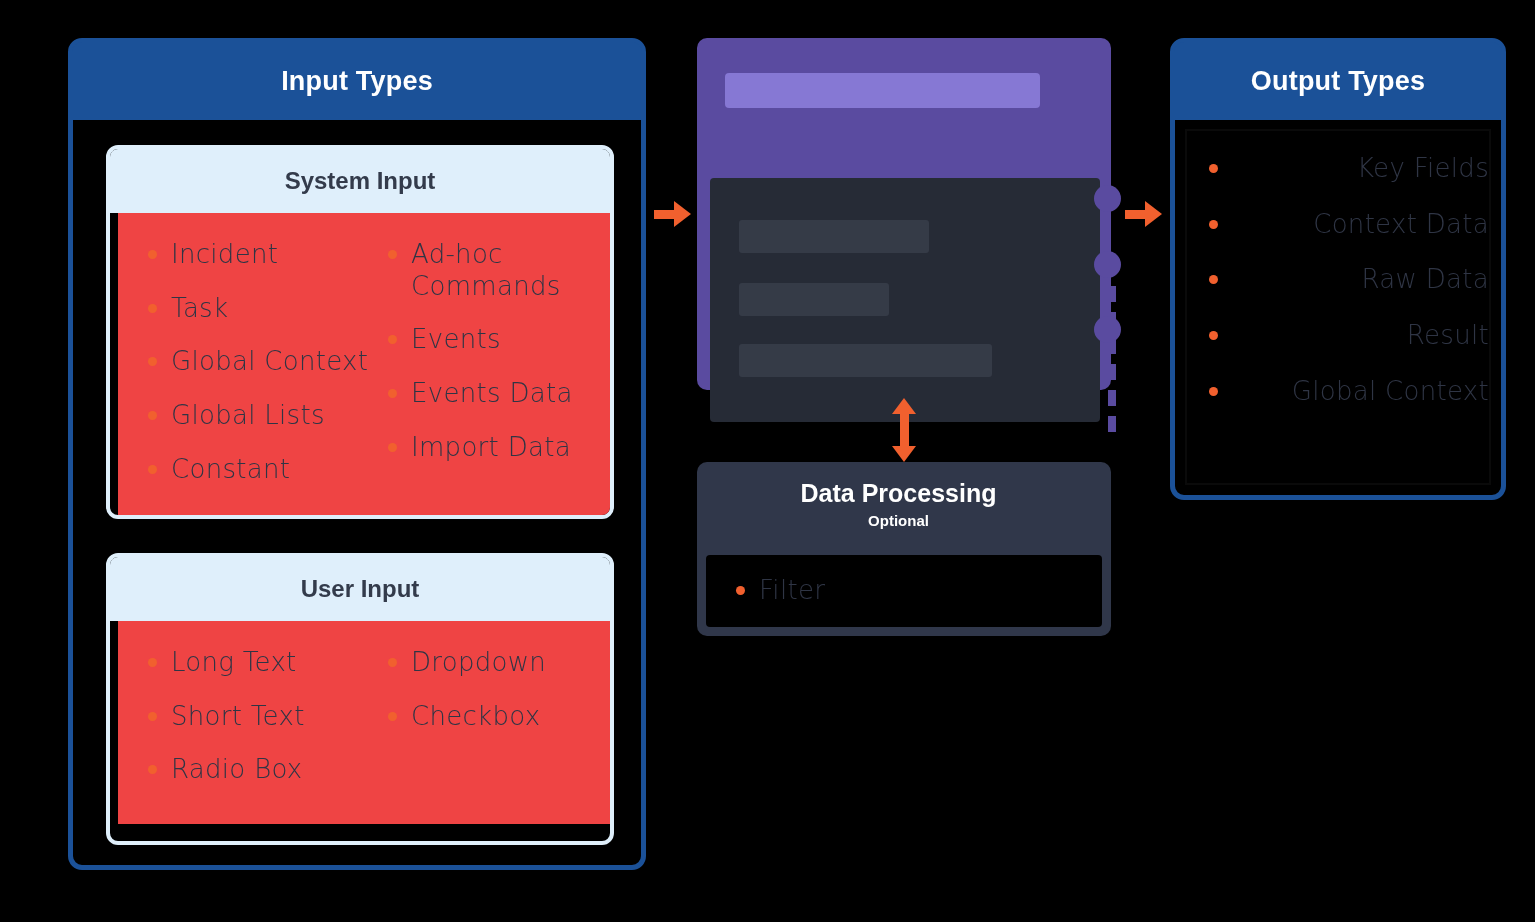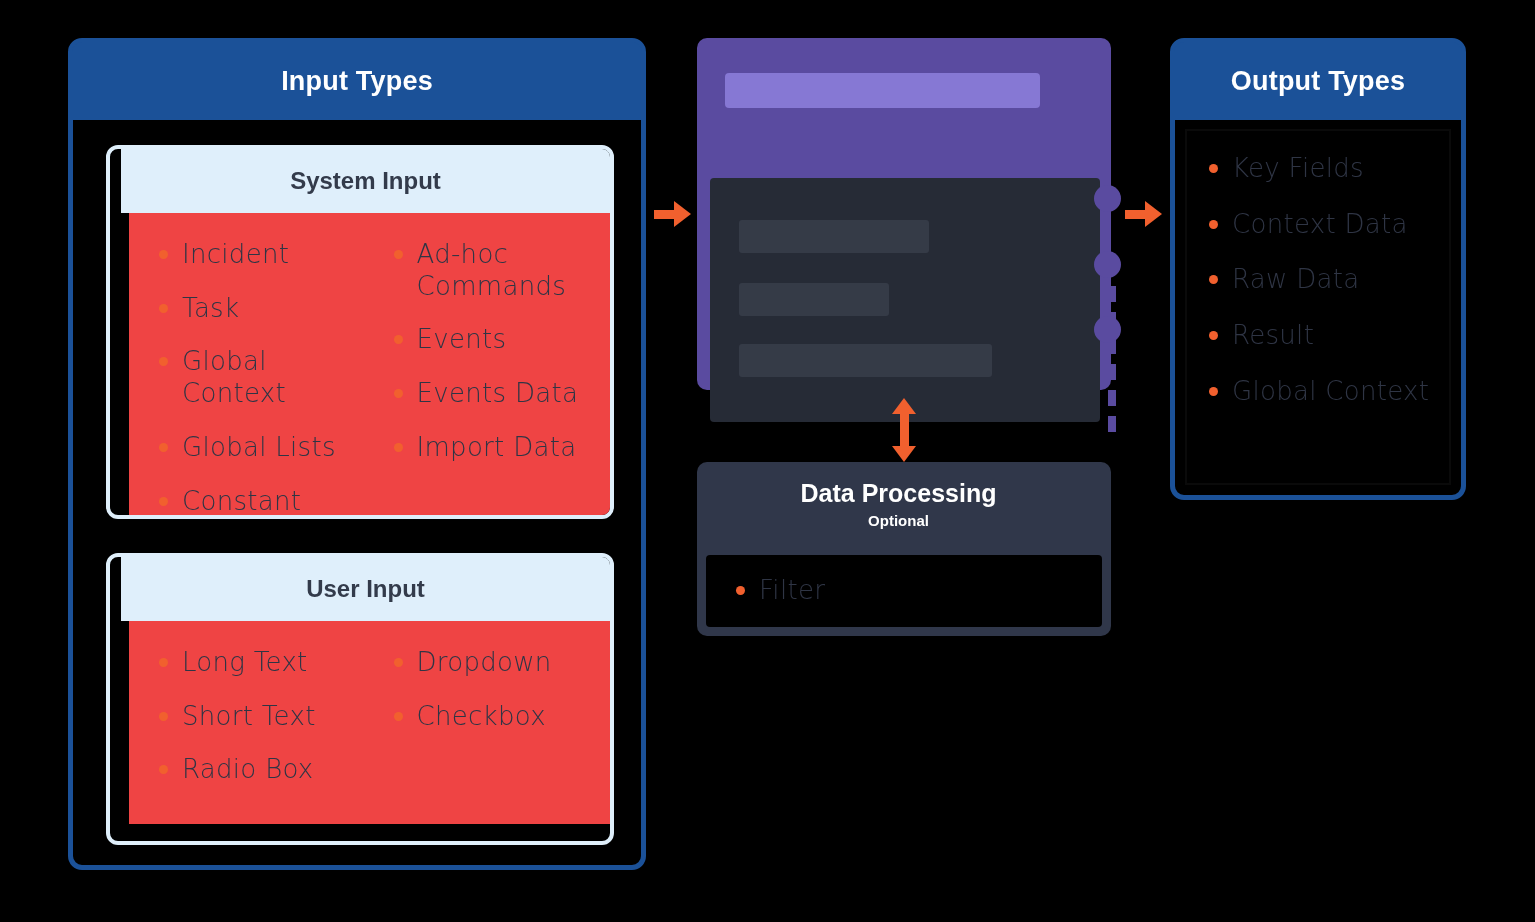--- a/index.html
+++ b/index.html
@@ -55,21 +55,20 @@
   }
 
   
   .sub-card {
     position: absolute;
     box-sizing: border-box;
     border: 4px solid #DFEFFB;
     border-radius: 12px;
     background: #000000;
     overflow: hidden;
-    padding-left: 11px;
   }
   .sub-card-header {
     background: #DFEFFB;
     height: 64px;
     display: flex;
     align-items: center;
     justify-content: center;
   }
   .sub-card-title {
     color: #333B4B;
@@ -279,21 +278,21 @@
     align-items: center;
     padding-left: 30px;
     box-sizing: border-box;
   }
 
   
   .output-panel {
     position: absolute;
     left: 1170px;
     top: 38px;
-    width: 296px;
+    width: 336px;
     height: 462px;
     border: 5px solid #1B5198;
     border-radius: 14px;
     box-sizing: border-box;
     background: transparent;
   }
   .output-panel-header {
     position: absolute;
     left: -1px;
     top: -1px;
@@ -309,21 +308,21 @@
     position: absolute;
     left: 10px;
     top: 86px;
     right: 10px;
     bottom: 10px;
     background: #000000;
     border: 2px solid #0A0A0A;
     box-sizing: border-box;
     padding: 22px 0 0 22px;
   }
-  .output-body .bullet-item { margin-bottom: 24px; }
+  .output-body .bullet-item { margin-bottom: 24px; justify-content: space-between; }
 </style>
 </head>
 <body>
 
 <div class="canvas">
 
   <div class="input-panel">
     <div class="input-panel-header">
       <span class="panel-title">Input Types</span>
     </div>

